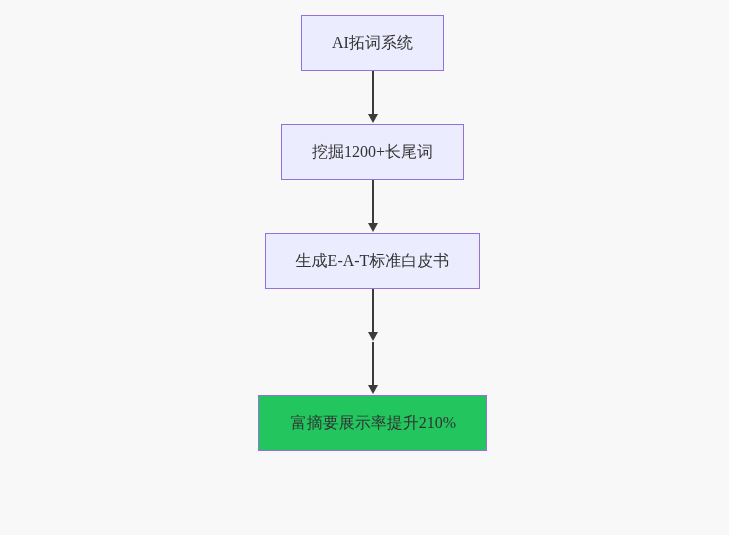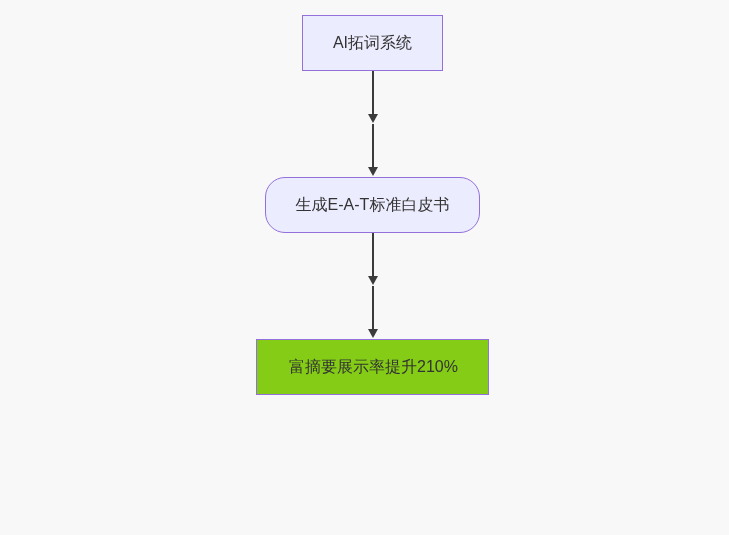--- a/index.html
+++ b/index.html
@@ -6,20 +6,21 @@
     margin: 0;
     padding: 0;
     font-family: "Liberation Sans", "DejaVu Sans", sans-serif;
   }
   .canvas {
     position: relative;
     width: 729px;
     height: 535px;
     background: #f8f8f8;
     overflow: hidden;
+    font-family: Liberation Serif, serif;
   }
   .flow {
     position: absolute;
     top: 15px;
     left: 8px;
     width: 729px;
     display: flex;
     flex-direction: column;
     align-items: center;
   }
@@ -64,35 +65,36 @@
 
   <div class="flow">
 
     <div class="node" style="background-color: rgb(236, 236, 255); border-color: rgb(147, 112, 219); color: rgb(51, 51, 51);">AI拓词系统</div>
 
     <div class="edge">
       <div class="edge-line" style="background-color: rgb(59, 59, 59);"></div>
       <div class="edge-head" style="border-top-color: rgb(59, 59, 59);"></div>
     </div>
 
+    <div class="node" style="background-color: rgb(236, 236, 255); border-color: rgb(147, 112, 219); color: rgb(51, 51, 51);">挖掘1200+长尾词</div>
 
     <div class="edge">
       <div class="edge-line" style="background-color: rgb(59, 59, 59);"></div>
       <div class="edge-head" style="border-top-color: rgb(59, 59, 59);"></div>
     </div>
 
-    <div class="node" style="background-color: rgb(236, 236, 255); border-color: rgb(147, 112, 219); color: rgb(51, 51, 51); border-radius: 20px;">生成E-A-T标准白皮书</div>
+    <div class="node" style="background-color: rgb(236, 236, 255); border-color: rgb(147, 112, 219); color: rgb(51, 51, 51);">生成E-A-T标准白皮书</div>
 
     <div class="edge">
       <div class="edge-line" style="background-color: rgb(59, 59, 59);"></div>
       <div class="edge-head" style="border-top-color: rgb(59, 59, 59);"></div>
     </div>
 
 
     <div class="edge">
       <div class="edge-line" style="background-color: rgb(59, 59, 59);"></div>
       <div class="edge-head" style="border-top-color: rgb(59, 59, 59);"></div>
     </div>
 
-    <div class="node" style="background-color: #84cc16; border-color: rgb(147, 112, 219); color: rgb(51, 51, 51); padding-left: 32px;">富摘要展示率提升210%</div>
+    <div class="node" style="background-color: #22c55e; border-color: rgb(147, 112, 219); color: rgb(51, 51, 51); padding-left: 32px;">富摘要展示率提升210%</div>
 
   </div>
 </div>
 
 </body></html>

